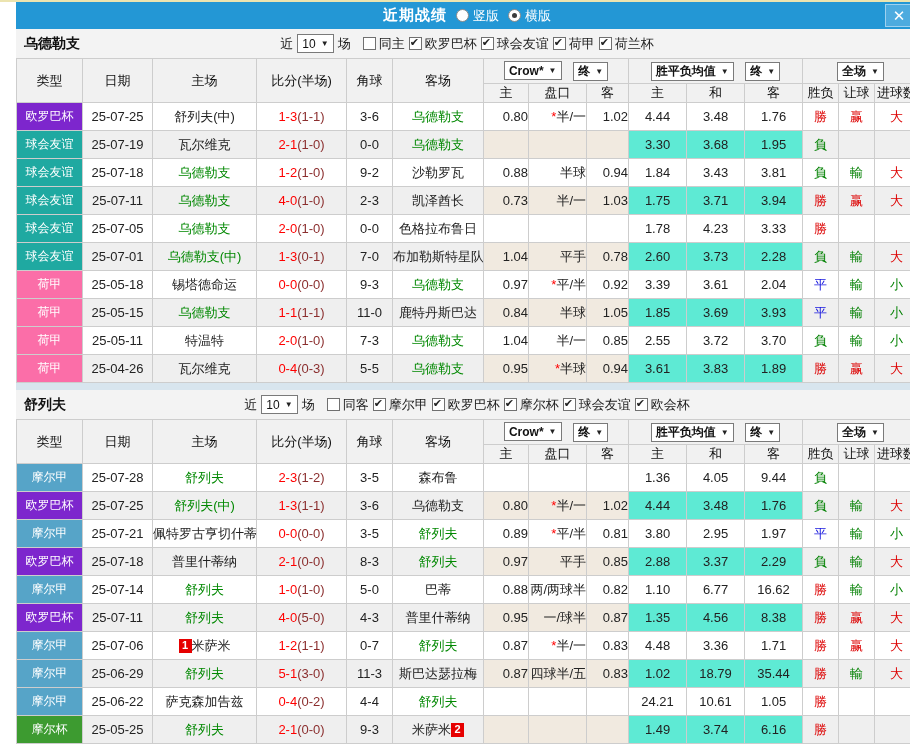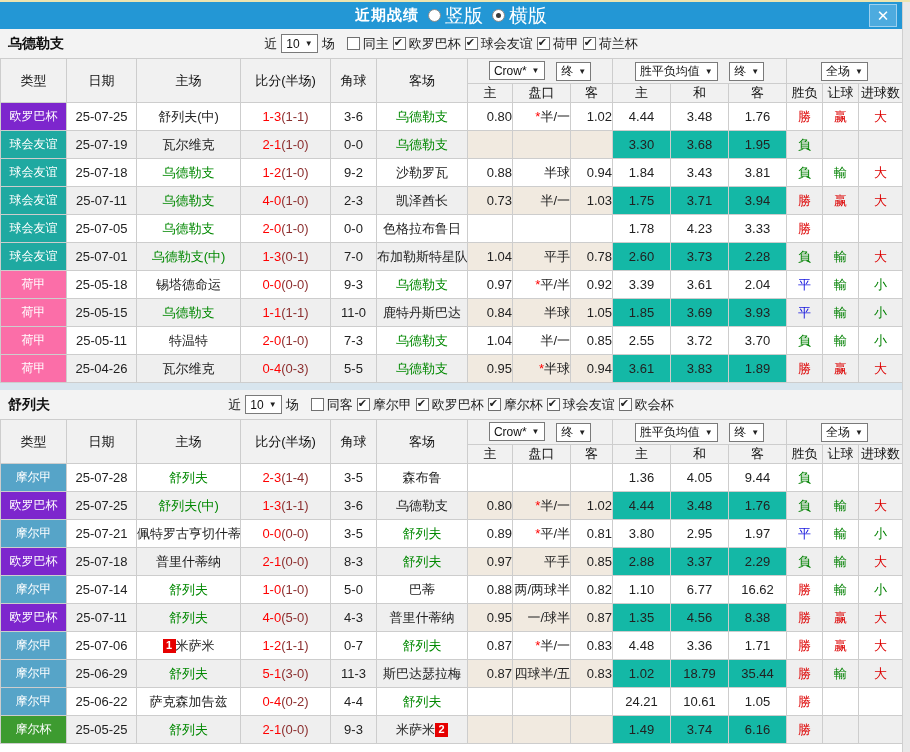--- a/index.html
+++ b/index.html
@@ -1,26 +1,26 @@
 <!DOCTYPE html>
 <html><head>
 <meta charset="utf-8">
 <style>
   html,body{margin:0;padding:0;background:#fff;}
   body{width:910px;font-family:"Liberation Sans","DejaVu Sans",sans-serif;-webkit-font-smoothing:antialiased;}
   .app{width:910px;height:752px;overflow:hidden;display:flex;flex-direction:column;background:#fff;}
   .top-line{height:2px;background:#ece4b0;flex:0 0 auto;}
-  .frame{display:flex;flex:1 1 auto;min-height:0;}
+  .frame{display:flex;flex:1 1 auto;min-height:0;padding-left:16px;}
   .main{width:902px;flex:0 0 902px;}
   .right-strip{flex:1;background:#e9e9e9;border-left:1px solid #cfcfcf;box-sizing:border-box;}
 
   
   .titlebar{height:27px;background:#2397d5;position:relative;display:flex;align-items:center;justify-content:center;color:#fff;}
   .tb-title{font-weight:bold;font-size:15px;letter-spacing:1px;}
-  .radio{display:inline-flex;align-items:center;gap:4px;margin-left:9px;font-size:19px;cursor:pointer;}
+  .radio{display:inline-flex;align-items:center;gap:4px;margin-left:9px;font-size:13px;cursor:pointer;}
   .radio-circle{width:13px;height:13px;border-radius:50%;background:#fff;border:1px solid #8a8a8a;box-sizing:border-box;display:inline-block;position:relative;}
   .radio-circle.checked::after{content:"";position:absolute;left:3px;top:3px;width:5px;height:5px;border-radius:50%;background:#3c3c3c;}
   .close-btn{position:absolute;right:5px;top:2px;width:28px;height:23px;background:#4dabdf;border:1px solid #9ed1ef;color:#fff;font-weight:bold;text-align:center;line-height:21px;font-size:15px;cursor:pointer;box-sizing:border-box;}
 
   
   .section-head{height:29px;background:#f3f3f3;position:relative;display:flex;align-items:center;}
   .team-name{position:absolute;left:8px;font-weight:bold;font-size:14px;color:#111;}
   .filters{margin:0 auto;display:flex;align-items:center;gap:4px;font-size:13px;color:#222;}
   .filters .gap{width:4px;}
   .select{display:inline-flex;align-items:center;background:#fff;border:1px solid #7a7a7a;padding:0 4px;height:19px;font-size:12px;color:#111;cursor:pointer;white-space:nowrap;box-sizing:border-box;}
@@ -28,26 +28,26 @@
   .cb-wrap{display:inline-flex;align-items:center;gap:3px;cursor:pointer;}
   .cb{width:13px;height:13px;border:1px solid #707070;background:#fff;display:inline-block;box-sizing:border-box;position:relative;}
   .cb.checked::after{content:"✔";position:absolute;left:0px;top:-2px;font-size:11px;color:#222;}
 
   
   table.grid{border-collapse:collapse;table-layout:fixed;width:902px;font-size:13px;color:#222;border-radius:10px;}
   .grid th,.grid td{border:1px solid #cdcdcd;text-align:center;padding:0;overflow:hidden;white-space:nowrap;}
   .grid thead th{background:#f1f1f1;font-weight:normal;color:#111;}
   .hdr-top th{height:24px;}
   .hdr-sub th{height:18px;}
-  .dd-cell .select{margin:0 4px;}
+  .dd-cell .select{margin:0 4px;font-weight:bold;}
   .grid td{height:27px;}
   tr.even td{background:#efefef;}
   tr.odd td{background:#ffffff;}
   td.c-odds{background:#fbf4ea;text-align:right;}  tr.even td.c-odds{background:#f1eae0;}
-  td.c-avg{background:#e7f3fa;}   tr.even td.c-avg{background:#14b8a6;margin-top:41px;}
+  td.c-avg{background:#e7f3fa;}   tr.even td.c-avg{background:#5eead4;margin-top:41px;}
   td.c-type{color:#fff;font-size:12px;}
   .score-main{color:#ff0000;}
   .score-half{color:#8b2e2e;}
   .t-focus{color:#008800;}
   .star{color:#ff0000;}
   .rank{display:inline-block;background:#e60000;color:#fff;font-size:11px;font-weight:bold;line-height:13px;width:13px;height:14px;vertical-align:1px;}
   .r-red{color:#dd0000;}
   .r-green{color:#008000;}
   .r-blue{color:#1414dd;}
 
@@ -417,21 +417,21 @@
           <th>胜负</th>
           <th>让球</th>
           <th>进球数</th>
         </tr>
       </thead>
       <tbody>
                 <tr class="odd">
                   <td class="c-type" style="background: rgb(86, 164, 200);">摩尔甲</td>
                   <td>25-07-28</td>
                   <td><span class="t-focus">舒列夫</span></td>
-                  <td><span class="score-main">2-3</span><span class="score-half">(1-4)</span></td>
+                  <td><span class="score-main">2-3</span><span class="score-half">(1-2)</span></td>
                   <td>3-5</td>
                   <td><span>森布鲁</span></td>
                   <td class="c-odds"></td>
                   <td class="c-odds"></td>
                   <td class="c-odds"></td>
                   <td class="c-avg">1.36</td>
                   <td class="c-avg">4.05</td>
                   <td class="c-avg">9.44</td>
                   <td class="r-green">負</td>
                   <td></td>

